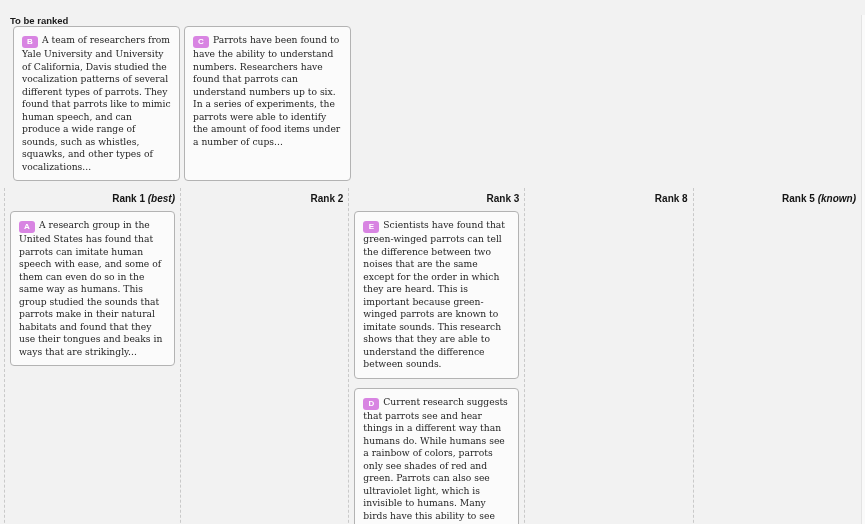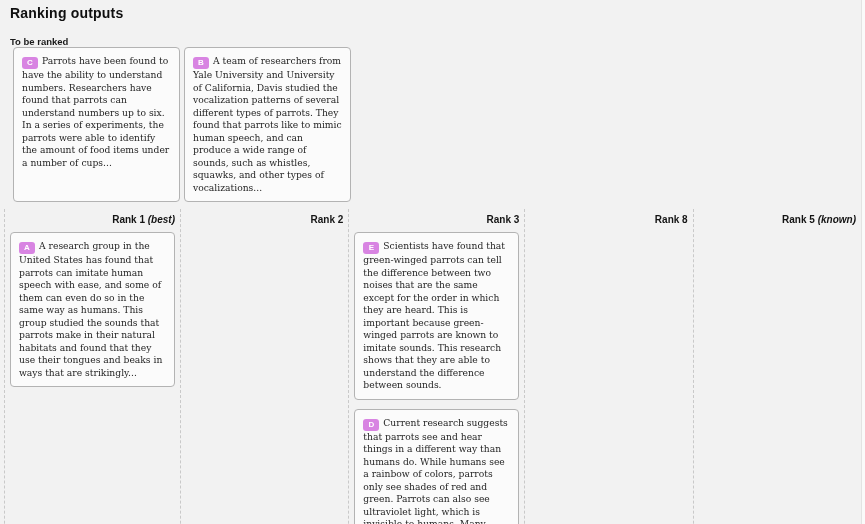--- a/index.html
+++ b/index.html
@@ -67,30 +67,29 @@
   .scroll-strip{
     position:absolute;top:0;right:0;width:3px;height:524px;
     background:#fafafa;border-left:1px solid #e3e3e3;
   }
 </style>
 </head>
 <body>
 
 <div class="page">
 
-  <div class="page-title">Ranking outputs</div>
 
   <div class="section-label">To be ranked</div>
 
   <div class="unranked-row">
     <div class="card">
-      <span class="badge">C</span><span>Parrots have been found to have the ability to understand numbers. Researchers have found that parrots can understand numbers up to six. In a series of experiments, the parrots were able to identify the amount of food items under a number of cups...</span>
+      <span class="badge">B</span><span>A team of researchers from Yale University and University of California, Davis studied the vocalization patterns of several different types of parrots. They found that parrots like to mimic human speech, and can produce a wide range of sounds, such as whistles, squawks, and other types of vocalizations...</span>
     </div>
     <div class="card">
-      <span class="badge">B</span><span>A team of researchers from Yale University and University of California, Davis studied the vocalization patterns of several different types of parrots. They found that parrots like to mimic human speech, and can produce a wide range of sounds, such as whistles, squawks, and other types of vocalizations...</span>
+      <span class="badge">C</span><span>Parrots have been found to have the ability to understand numbers. Researchers have found that parrots can understand numbers up to six. In a series of experiments, the parrots were able to identify the amount of food items under a number of cups...</span>
     </div>
   </div>
 
   <div class="columns">
 
     <div class="rank-column">
       <div class="column-header">
         <span>Rank 1</span>
         <span class="qualifier">(best)</span>
       </div>

